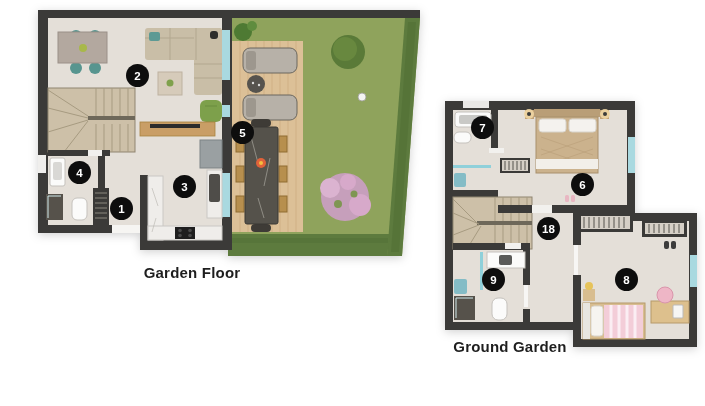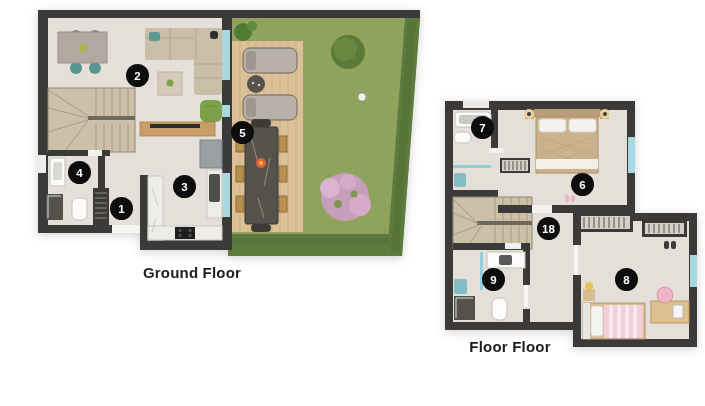--- a/index.html
+++ b/index.html
@@ -257,16 +257,16 @@
   <div class="marker" style="left:126px;top:64px">2</div>
   <div class="marker" style="left:173px;top:175px">3</div>
   <div class="marker" style="left:68px;top:161px">4</div>
   <div class="marker" style="left:231px;top:121px">5</div>
   <div class="marker" style="left:571px;top:173px">6</div>
   <div class="marker" style="left:471px;top:116px">7</div>
   <div class="marker" style="left:615px;top:268px">8</div>
   <div class="marker" style="left:482px;top:268px">9</div>
   <div class="marker" style="left:537px;top:217px">18</div>
 
-  <div id="garden-label" class="floor-label">Ground Floor</div>
-  <div id="ground-label" class="floor-label">Floor Floor</div>
+  <div id="garden-label" class="floor-label">Garden Floor</div>
+  <div id="ground-label" class="floor-label">Ground Garden</div>
 
 </div>
 
 </body></html>

